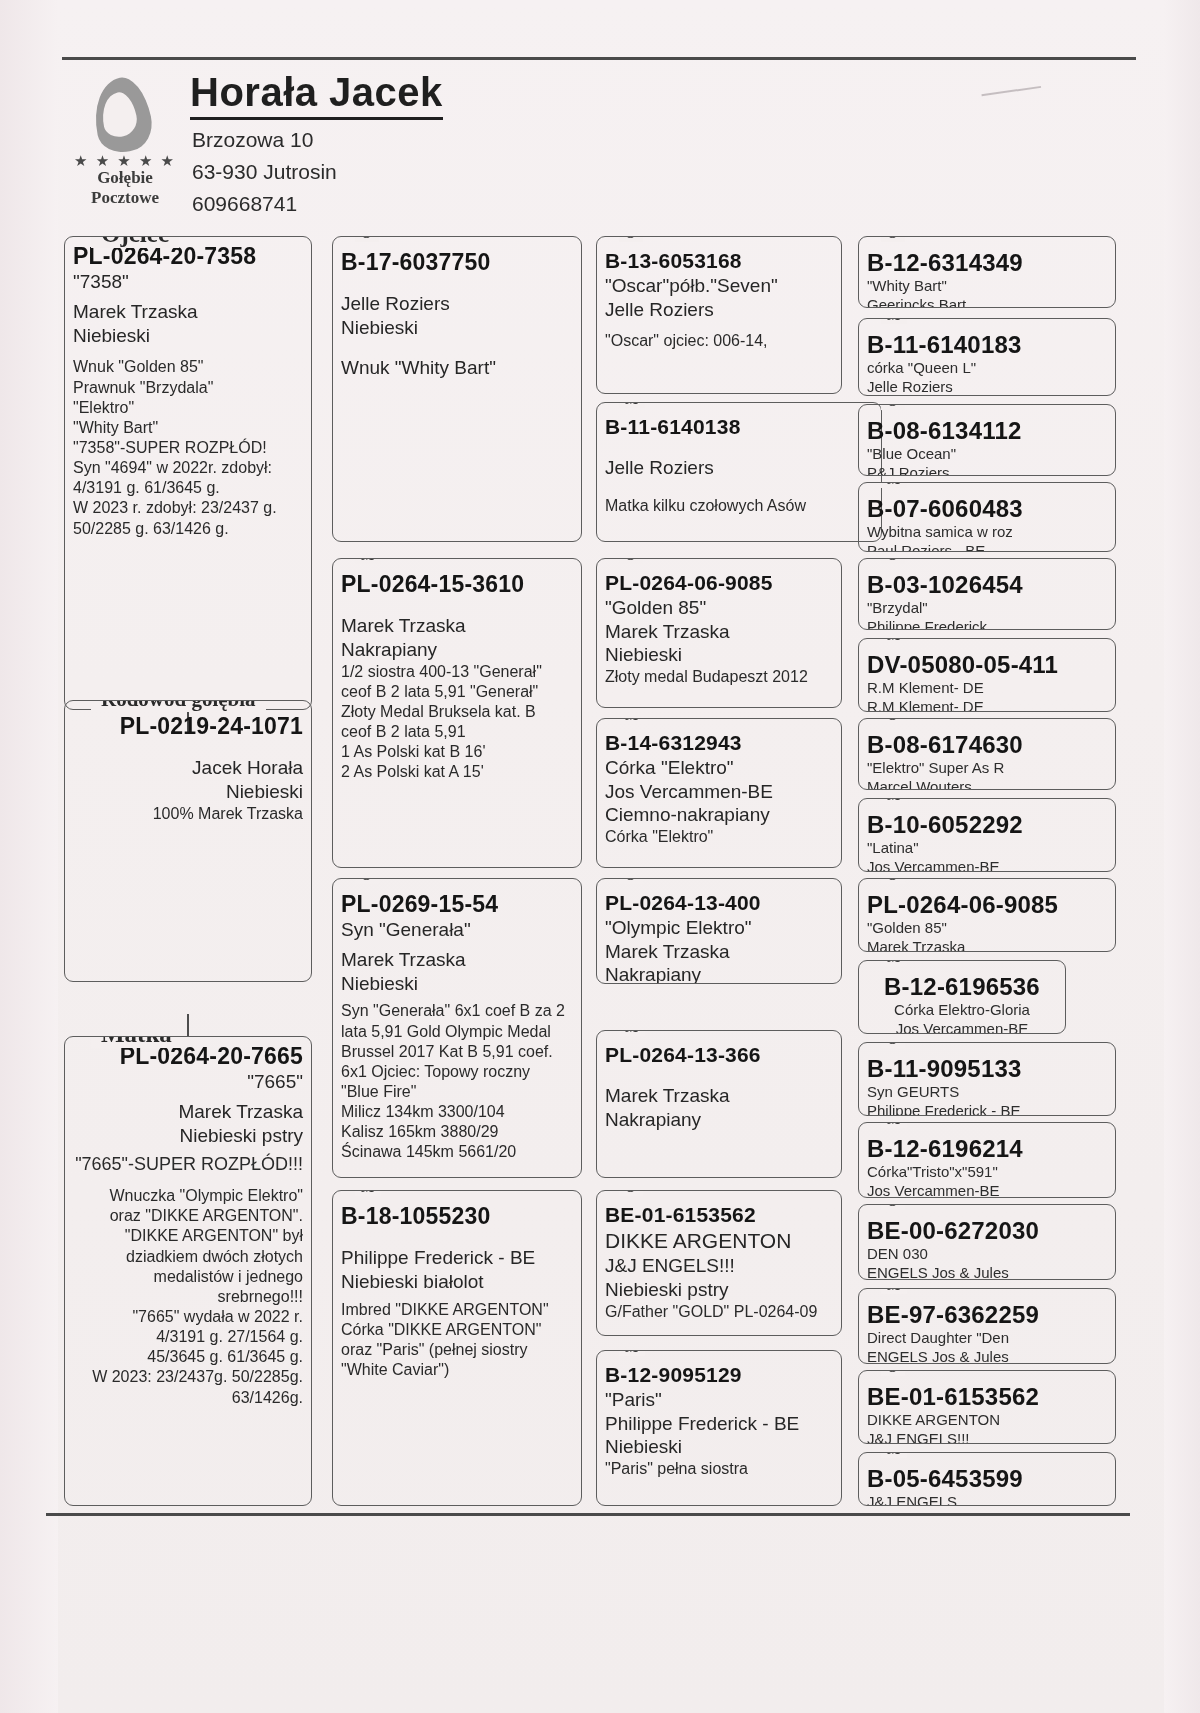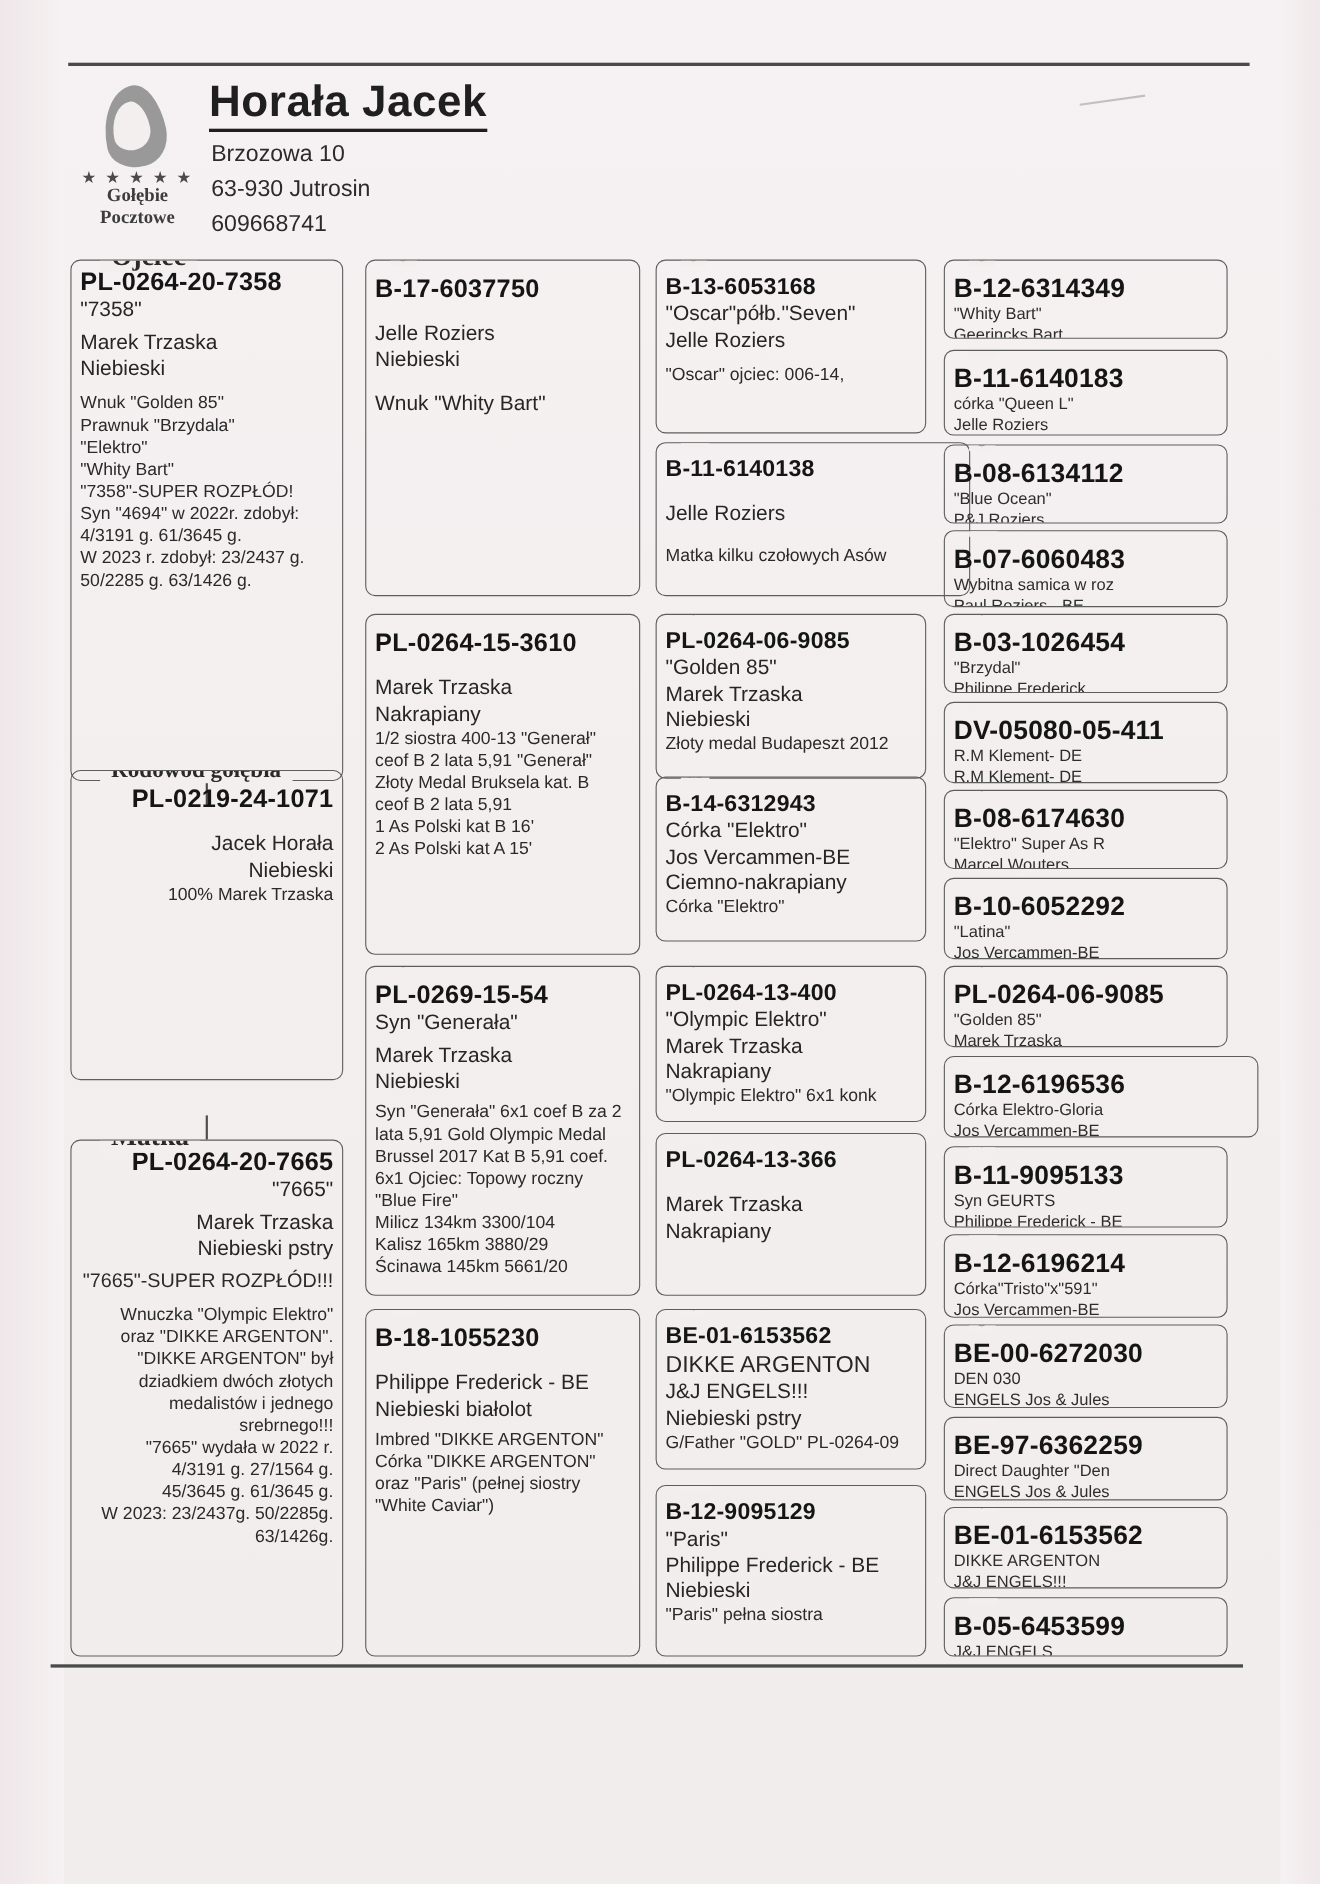--- a/index.html
+++ b/index.html
@@ -102,37 +102,37 @@
   
   #c2-1{left:286px;top:12px;width:250px;height:306px;}
   #c2-2{left:286px;top:334px;width:250px;height:310px;}
   #c2-3{left:286px;top:654px;width:250px;height:300px;}
   #c2-4{left:286px;top:966px;width:250px;height:316px;}
 
   
   #c3-1{left:550px;top:12px;width:246px;height:158px;}
   #c3-2{left:550px;top:178px;width:286px;height:140px;}
   #c3-3{left:550px;top:334px;width:246px;height:150px;}
-  #c3-4{left:550px;top:482px;width:246px;height:150px;}
-  #c3-5{left:550px;top:654px;width:246px;height:142px;}
+  #c3-4{left:550px;top:494px;width:246px;height:150px;}
+  #c3-5{left:550px;top:654px;width:246px;height:106px;}
   #c3-6{left:550px;top:806px;width:246px;height:148px;}
   #c3-7{left:550px;top:966px;width:246px;height:146px;}
   #c3-8{left:550px;top:1126px;width:246px;height:156px;}
 
   
   #c4-1 {left:812px;top:12px;width:258px;height:72px;}
   #c4-2 {left:812px;top:94px;width:258px;height:78px;}
   #c4-3 {left:812px;top:180px;width:258px;height:72px;}
   #c4-4 {left:812px;top:258px;width:258px;height:70px;}
   #c4-5 {left:812px;top:334px;width:258px;height:72px;}
   #c4-6 {left:812px;top:414px;width:258px;height:74px;}
   #c4-7 {left:812px;top:494px;width:258px;height:72px;}
   #c4-8 {left:812px;top:574px;width:258px;height:74px;}
   #c4-9 {left:812px;top:654px;width:258px;height:74px;}
-  #c4-10{left:812px;top:736px;width:286px;height:74px;}
+  #c4-10{left:812px;top:736px;width:208px;height:74px;text-align:center;}
   #c4-11{left:812px;top:818px;width:258px;height:74px;}
   #c4-12{left:812px;top:898px;width:258px;height:76px;}
   #c4-13{left:812px;top:980px;width:258px;height:76px;}
   #c4-14{left:812px;top:1064px;width:258px;height:76px;}
   #c4-15{left:812px;top:1146px;width:258px;height:74px;}
   #c4-16{left:812px;top:1228px;width:258px;height:54px;}
 </style>
 </head>
 <body>
 

